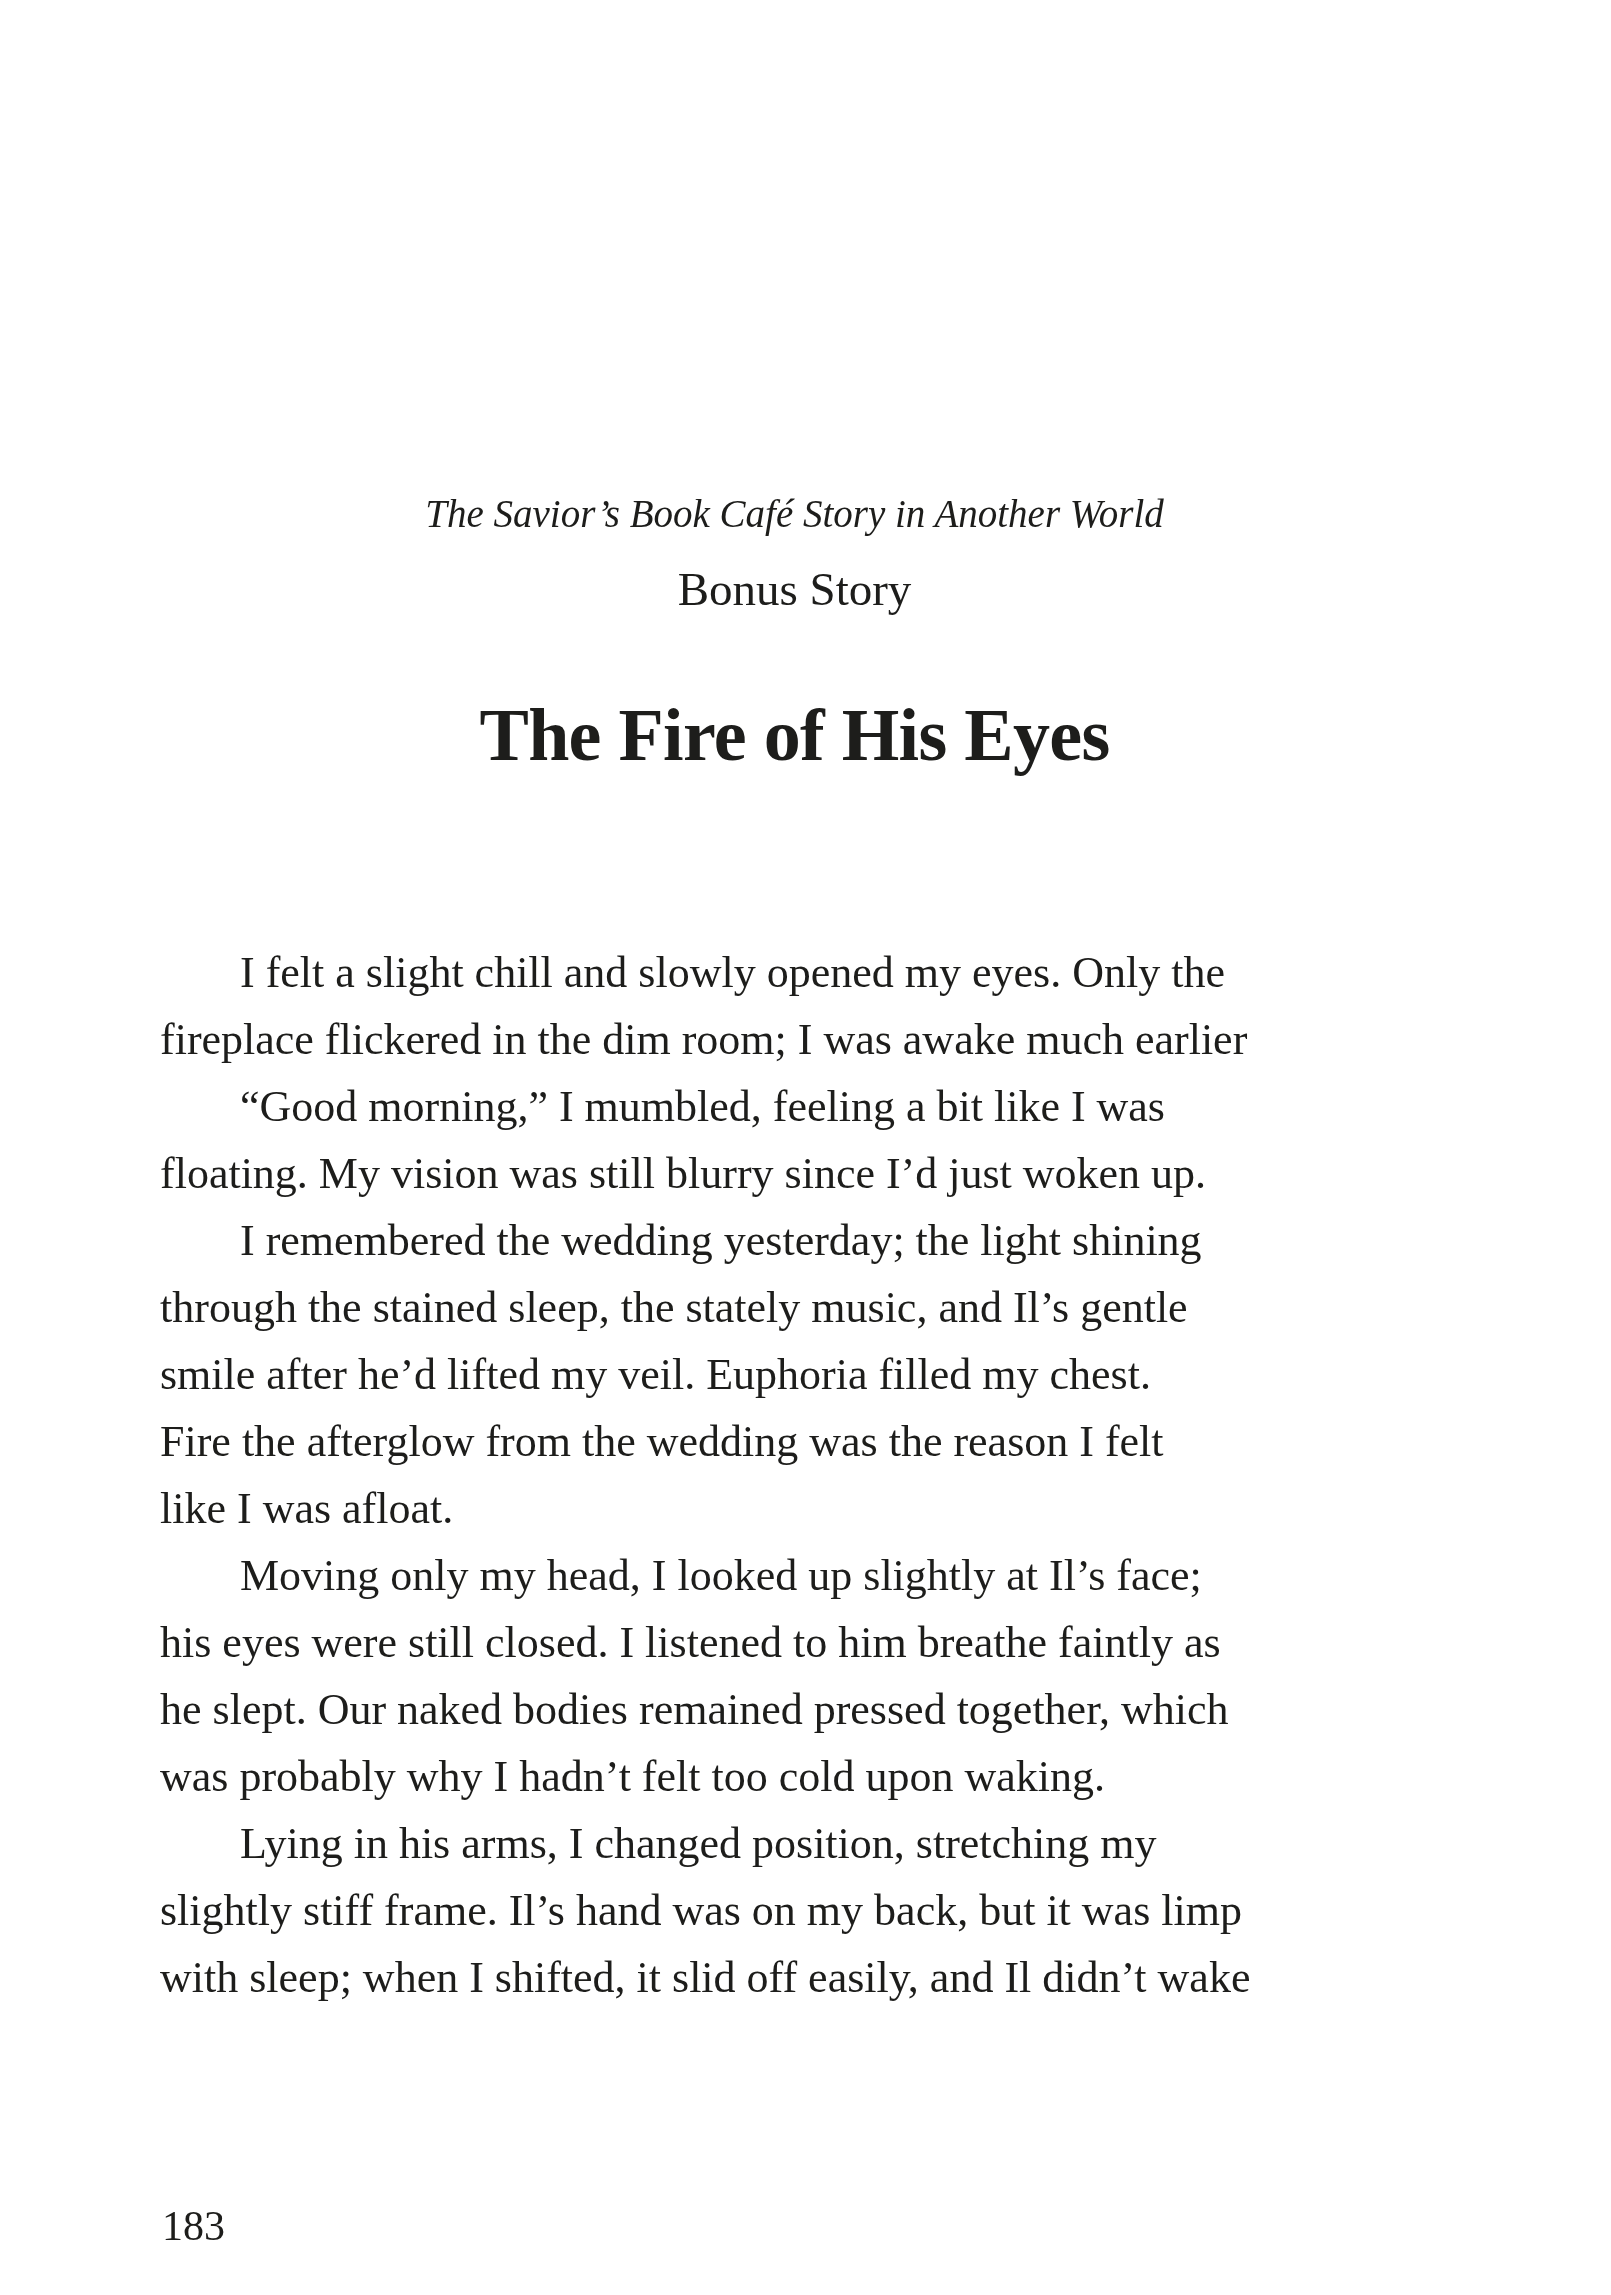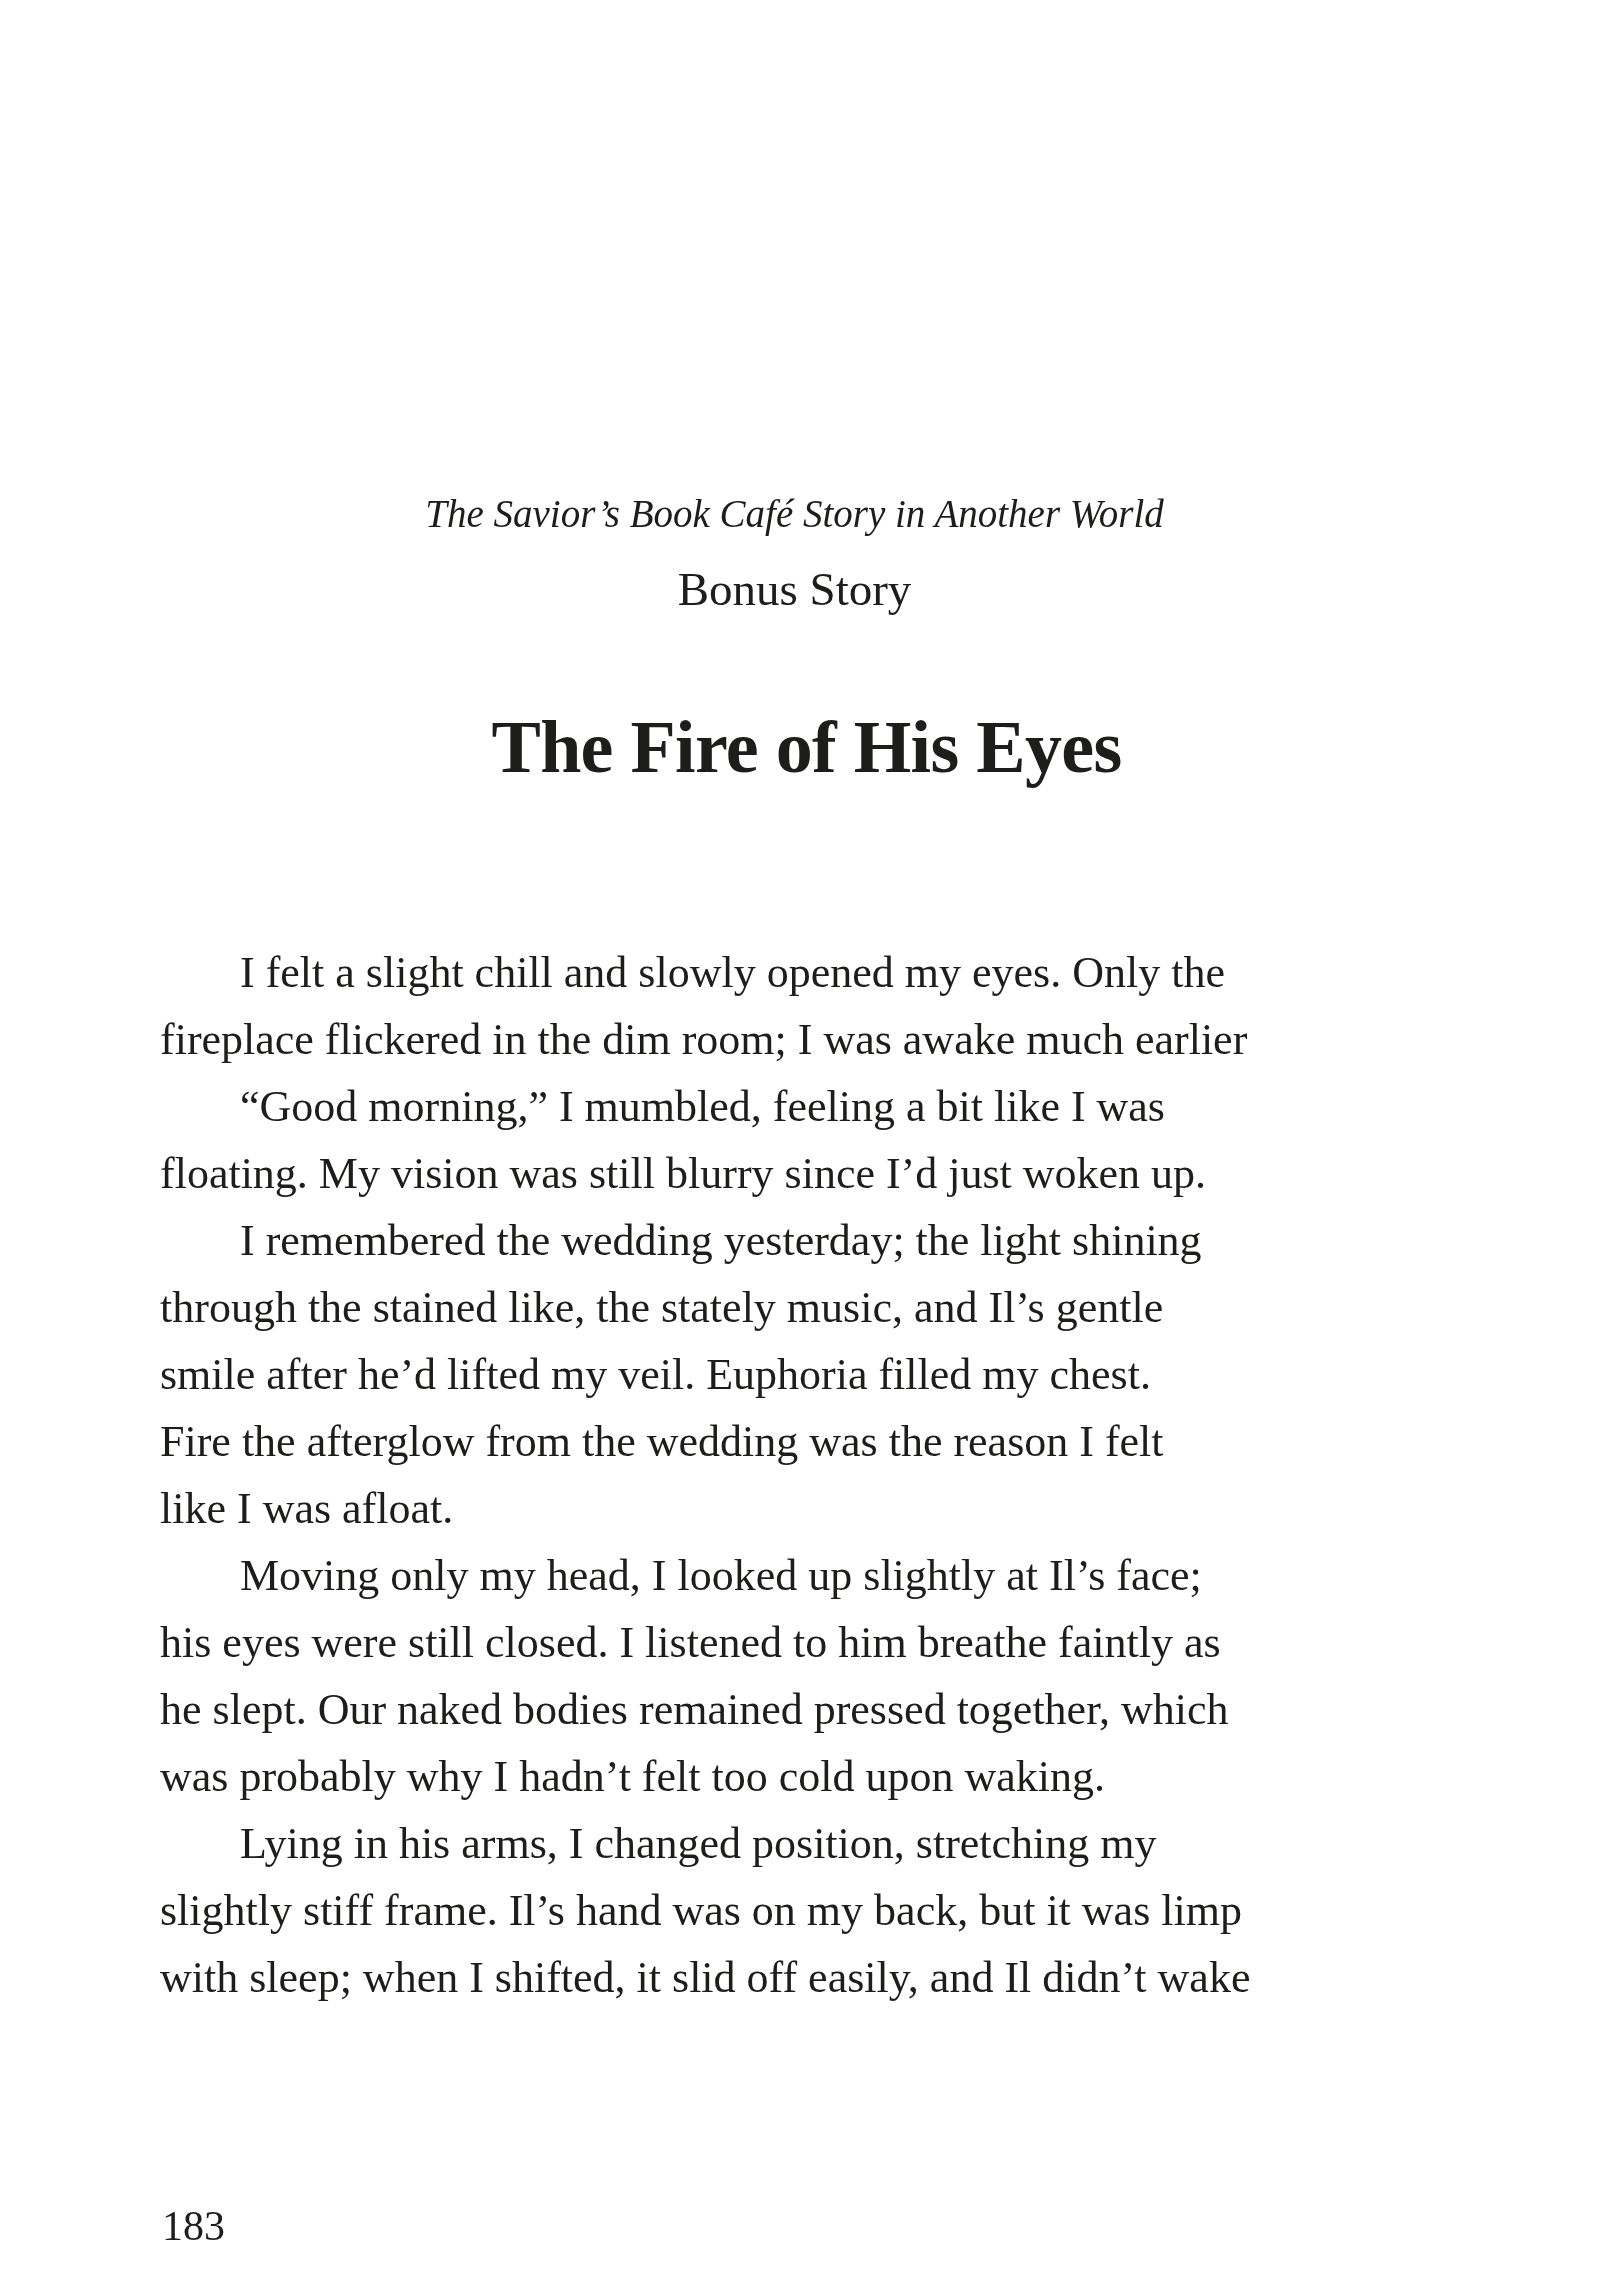--- a/index.html
+++ b/index.html
@@ -35,21 +35,21 @@
     text-align: center;
     font-size: 47px;
     line-height: 1;
     white-space: nowrap;
   }
   .chapter-title {
     position: absolute;
     top: 698px;
     left: 160px;
     width: 1269px;
-    margin: 12px;
+    margin: 0;
     text-align: center;
     font-size: 74px;
     font-weight: 700;
     line-height: 1;
     letter-spacing: -0.7px;
     white-space: nowrap;
   }
   .story-text {
     position: absolute;
     top: 939px;
@@ -84,21 +84,21 @@
   <div class="subtitle">Bonus Story</div>
 
   <h1 class="chapter-title">The Fire of His Eyes</h1>
 
   <div class="story-text">
       <div class="line indent">I felt a slight chill and slowly opened my eyes. Only the</div>
       <div class="line">fireplace flickered in the dim room; I was awake much earlier</div>
       <div class="line indent">“Good morning,” I mumbled, feeling a bit like I was</div>
       <div class="line">floating. My vision was still blurry since I’d just woken up.</div>
       <div class="line indent">I remembered the wedding yesterday; the light shining</div>
-      <div class="line">through the stained like, the stately music, and Il’s gentle</div>
+      <div class="line">through the stained sleep, the stately music, and Il’s gentle</div>
       <div class="line">smile after he’d lifted my veil. Euphoria filled my chest.</div>
       <div class="line">Fire the afterglow from the wedding was the reason I felt</div>
       <div class="line">like I was afloat.</div>
       <div class="line indent">Moving only my head, I looked up slightly at Il’s face;</div>
       <div class="line">his eyes were still closed. I listened to him breathe faintly as</div>
       <div class="line">he slept. Our naked bodies remained pressed together, which</div>
       <div class="line">was probably why I hadn’t felt too cold upon waking.</div>
       <div class="line indent">Lying in his arms, I changed position, stretching my</div>
       <div class="line">slightly stiff frame. Il’s hand was on my back, but it was limp</div>
       <div class="line">with sleep; when I shifted, it slid off easily, and Il didn’t wake</div>

